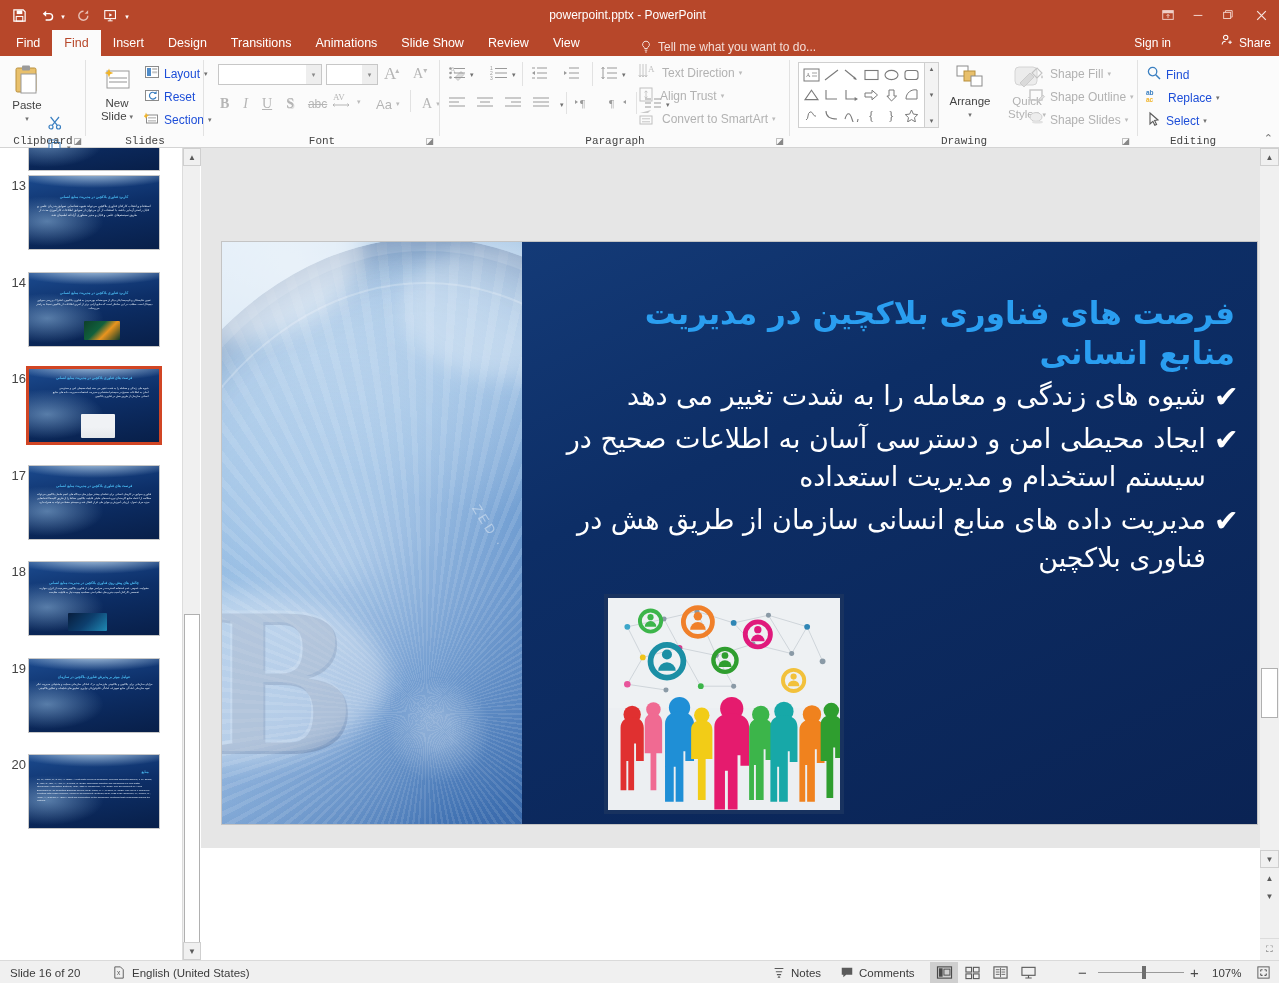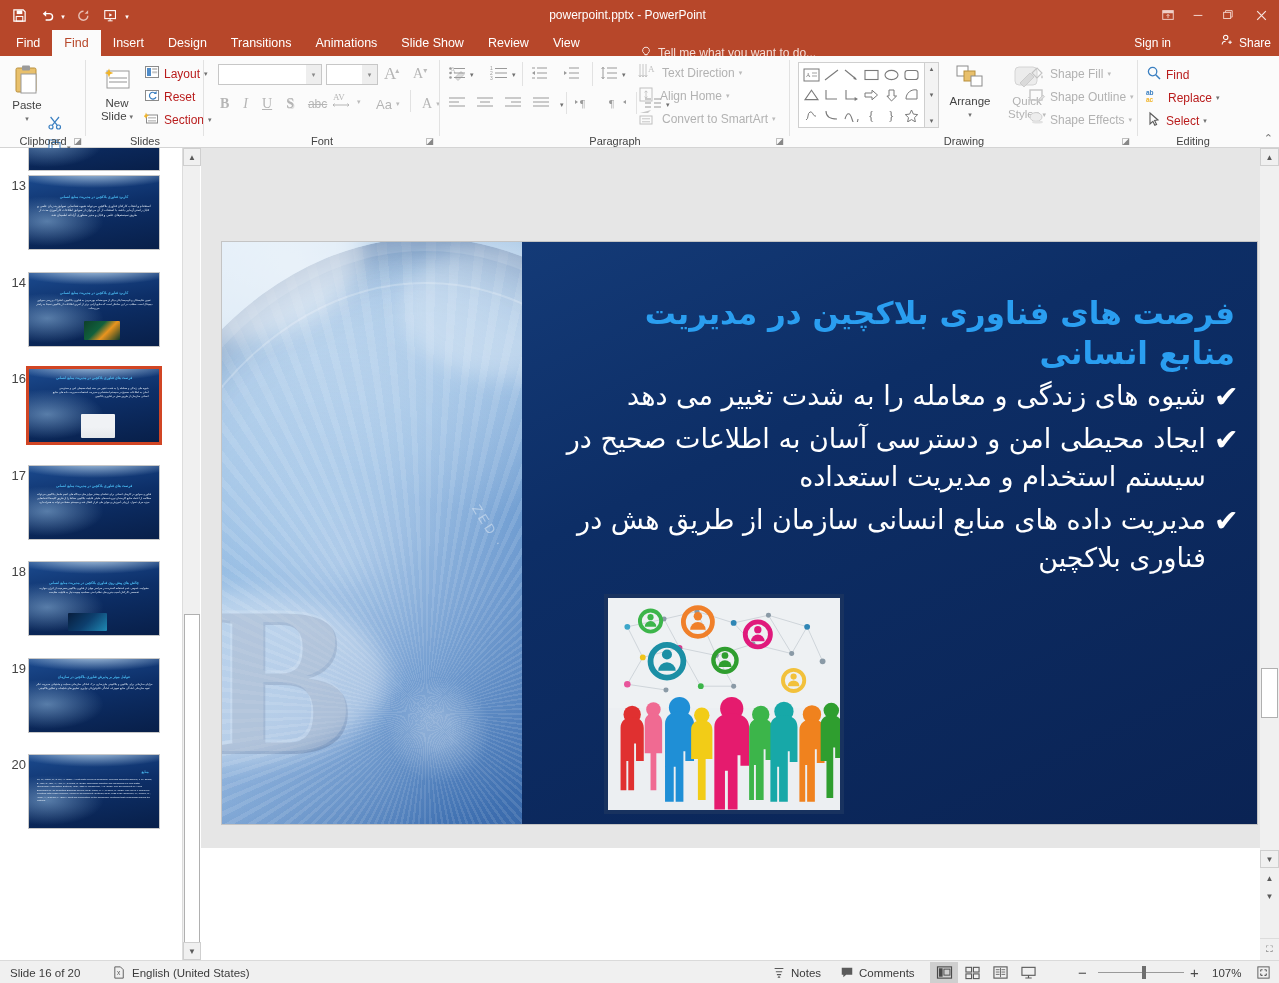--- a/index.html
+++ b/index.html
@@ -42,49 +42,49 @@
     position: absolute; top: 30px; left: 0; width: 1279px; height: 26px;
     background: #b7472a;
   }
   .tabs { position: absolute; left: 4px; top: 0; display: flex; height: 26px; }
   .tab {
     height: 26px; padding: 0 12px; line-height: 26px; font-size: 12.5px; color: #fff;
     white-space: nowrap;
   }
   .tab.active { background: #fbfbfb; color: #b7472a; }
   .tellme {
-    position: absolute; left: 640px; top: 10px; height: 26px; line-height: 26px;
+    position: absolute; left: 640px; top: 4px; height: 26px; line-height: 26px;
     font-size: 12px; color: #f4ded8; display: flex; align-items: center; gap: 6px;
   }
   .bulb { width: 12px; height: 14px; display:block; }
   .signin {
     position: absolute; right: 108px; top: 0; height: 26px; line-height: 26px;
     font-size: 12px; color: #fff;
   }
   .share {
     position: absolute; right: 8px; top: 0; height: 26px; line-height: 26px;
     font-size: 12px; color: #fff; display: flex; align-items: center; gap: 5px;
   }
 
   
   .ribbon {
     position: absolute; top: 56px; left: 0; width: 1279px; height: 92px;
     background: #fbfbfb; border-bottom: 1px solid #d4d4d4;
   }
   .rgroup { position: absolute; top: 0; height: 92px; }
   .rgroup-label {
     position: absolute; bottom: 1px; left: 0; width: 100%; text-align: center;
-    font-size: 11px; color: #444;
+    font-size: 11px; color: #444; font-family: Liberation Mono, monospace;
   }
   .rgroup-sep { position: absolute; top: 4px; width: 1px; height: 76px; background: #e2e2e2; }
   .dlg-launcher {
     position: absolute; bottom: 2px; font-size: 9px; color: #888;
   }
   .gdim { color: #b5b5b5; }
-  .lbl { font-size: 12px; color: #b91c1c; }
+  .lbl { font-size: 12px; color: #1d4ed8; }
   .lbl.dim { color: #b2b2b2; }
   .caret { font-size: 7px; color: #707070; }
   .caret.dim { color: #bbb; }
 
   .bigbtn {
     position: absolute; display: flex; flex-direction: column; align-items: center;
     width: 46px; font-size: 11.5px; color: #444; text-align: center; line-height: 13px;
   }
   .smallrow { position: absolute; display: flex; align-items: center; gap: 4px; height: 22px; }
 
@@ -637,21 +637,21 @@
         <span class="lbl dim">Text Direction</span>
         <span class="caret dim">▾</span>
       </div>
       <div class="smallrow" style="left:198px;top:29px;">
         <span>
           <svg width="18" height="17" viewBox="0 0 18 17">
               <rect x="2" y="2" width="12" height="13" fill="none" stroke="#c0c0c0" stroke-width="1"></rect>
               <path d="M8 5v7M6.6 6.4L8 4.8l1.4 1.6M6.6 10.6L8 12.2l1.4-1.6" stroke="#c0c0c0" stroke-width=".9" fill="none"></path>
             </svg>
         </span>
-        <span class="lbl dim">Align Home</span>
+        <span class="lbl dim">Align Trust</span>
         <span class="caret dim">▾</span>
       </div>
       <div class="smallrow" style="left:198px;top:52px;">
         <span>
           <svg width="20" height="17" viewBox="0 0 20 17">
               <path d="M2 4h8l3-3" fill="#c9c9c9"></path>
               <rect x="2" y="7" width="12" height="8" fill="none" stroke="#c0c0c0" stroke-width="1"></rect>
               <rect x="4" y="9" width="8" height="1.4" fill="#d4d4d4"></rect>
               <rect x="4" y="12" width="8" height="1.4" fill="#d4d4d4"></rect>
             </svg>
@@ -810,21 +810,21 @@
         <span class="lbl dim">Shape Outline</span>
         <span class="caret dim">▾</span>
       </div>
       <div class="smallrow" style="left:238px;top:53px;">
         <span>
           <svg width="18" height="16" viewBox="0 0 18 16">
               <ellipse cx="8" cy="7" rx="6" ry="4.4" fill="#ededed" stroke="#cfcfcf" stroke-width="1"></ellipse>
               <ellipse cx="9.5" cy="12" rx="5.5" ry="1.6" fill="#e2e2e2"></ellipse>
             </svg>
         </span>
-        <span class="lbl dim">Shape Effects</span>
+        <span class="lbl dim">Shape Slides</span>
         <span class="caret dim">▾</span>
       </div>
       <div class="rgroup-label">Drawing</div>
       <div class="dlg-launcher" style="right:8px;">◪</div>
       <div class="rgroup-sep" style="right:0;"></div>
     </div>
 
     <div class="rgroup" style="left:1138px;width:110px">
       <div class="smallrow" style="left:8px;top:8px;">
         <span>

